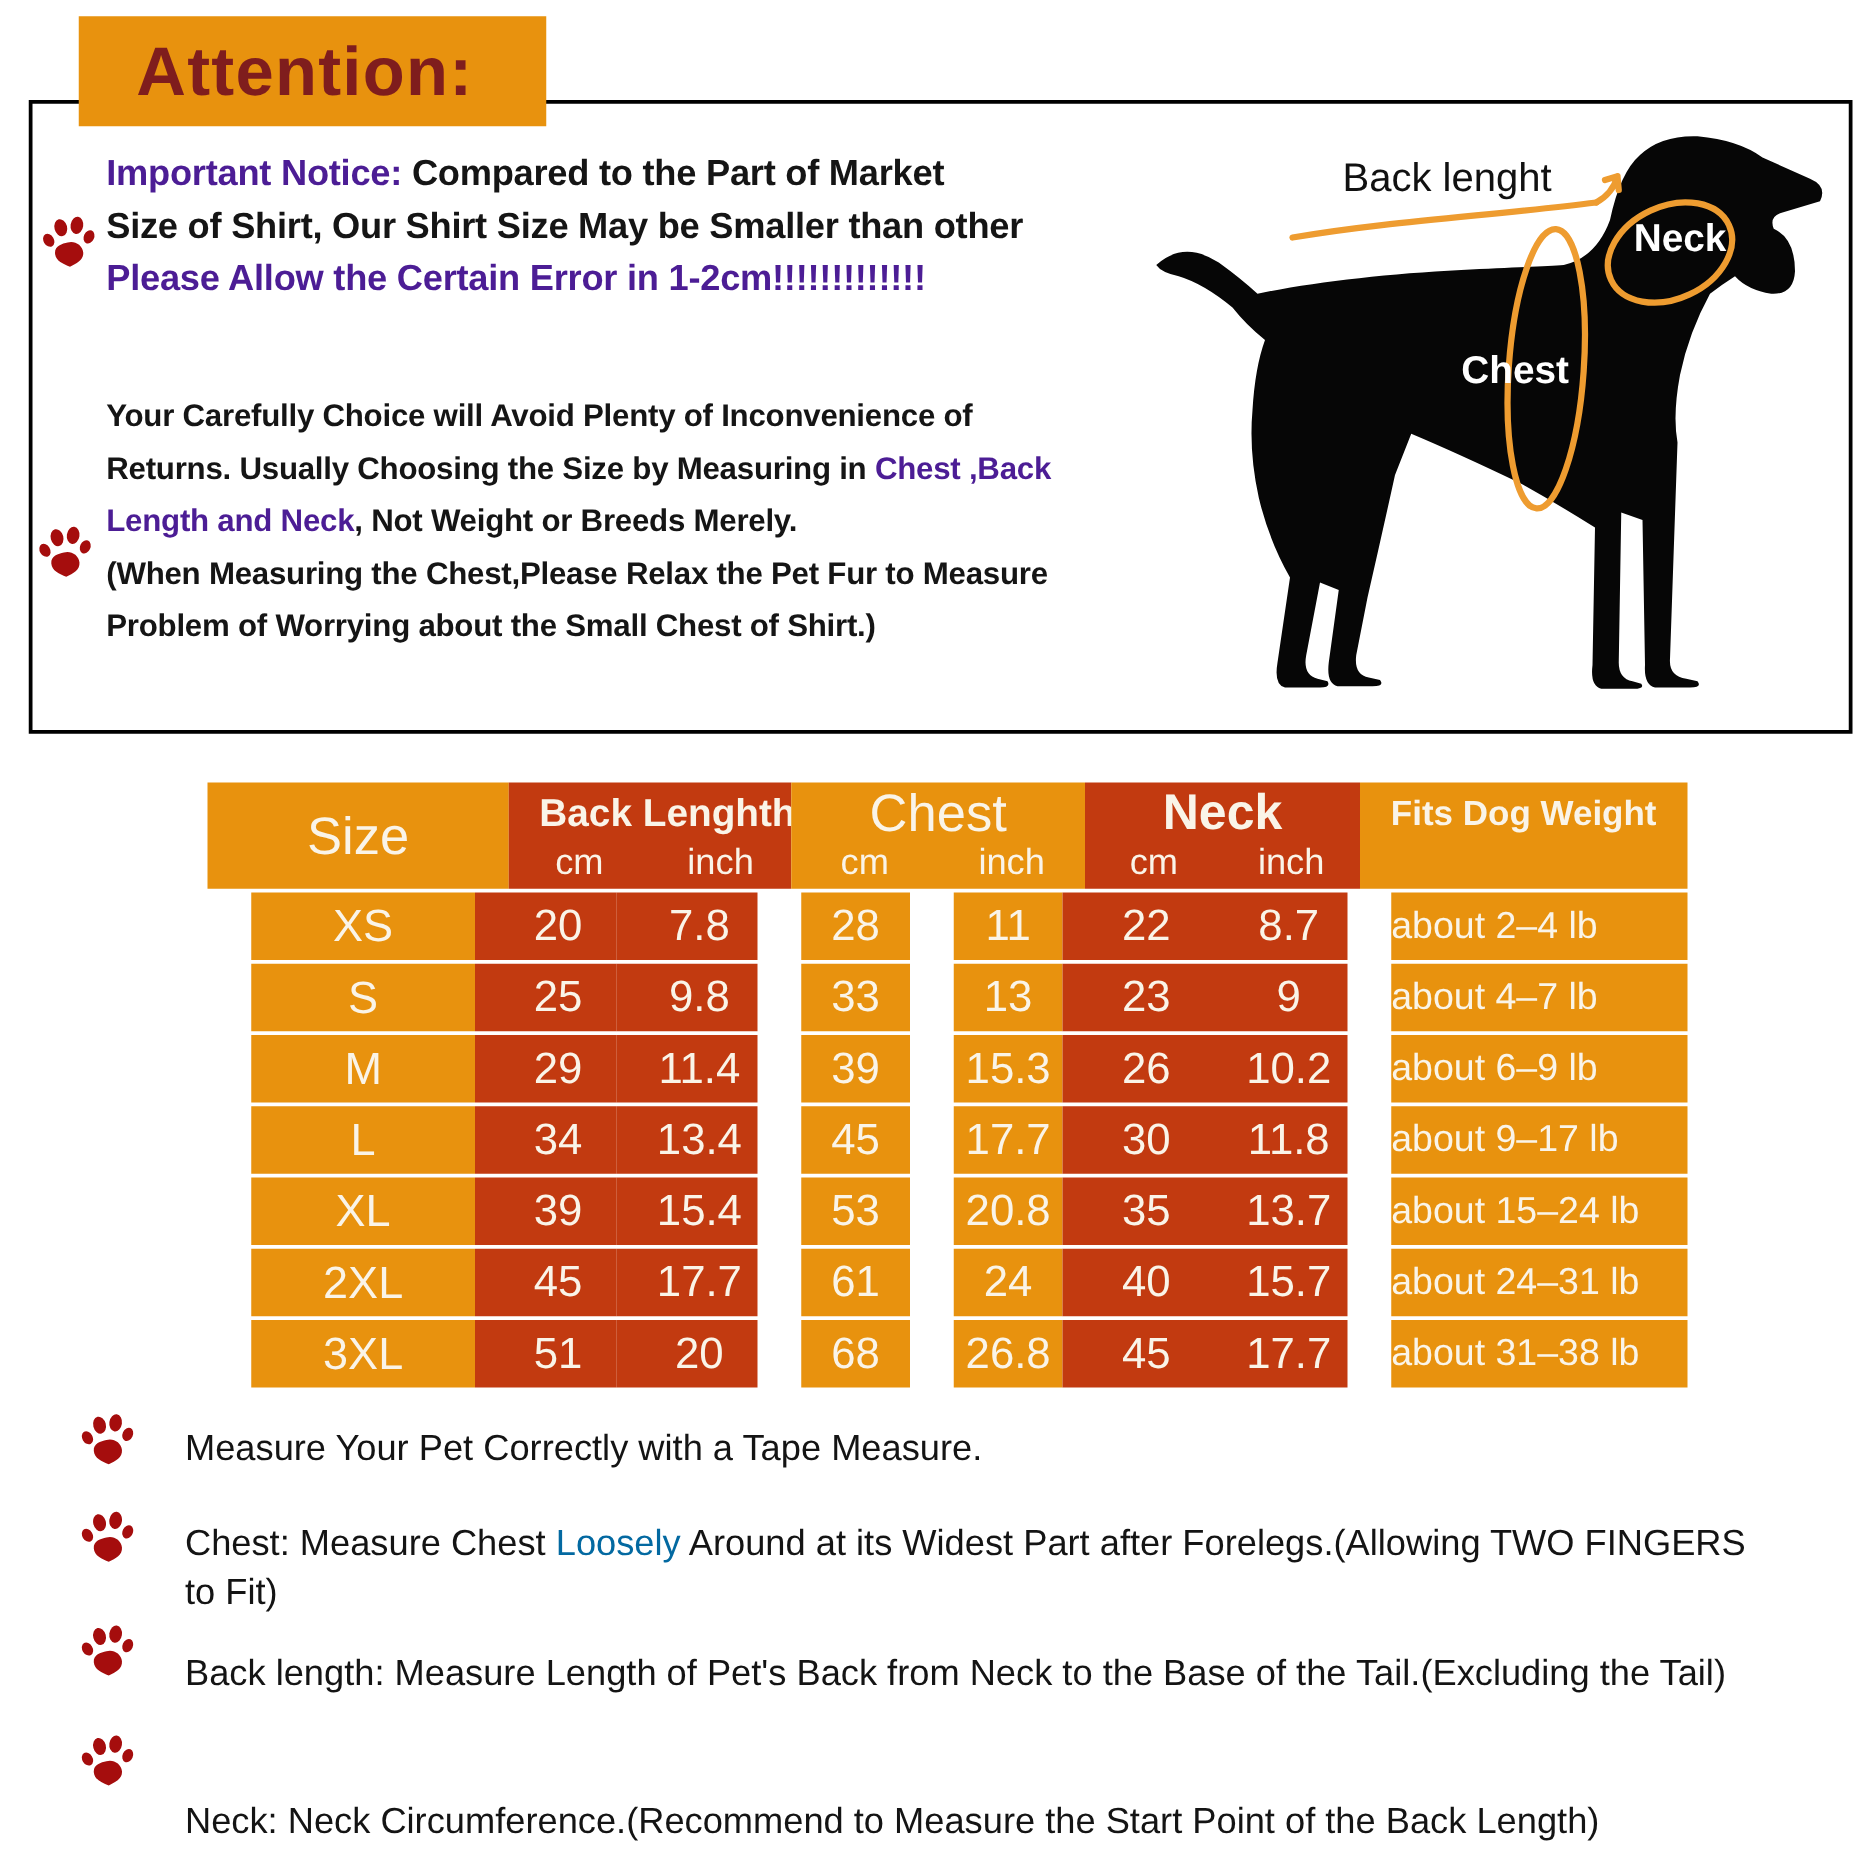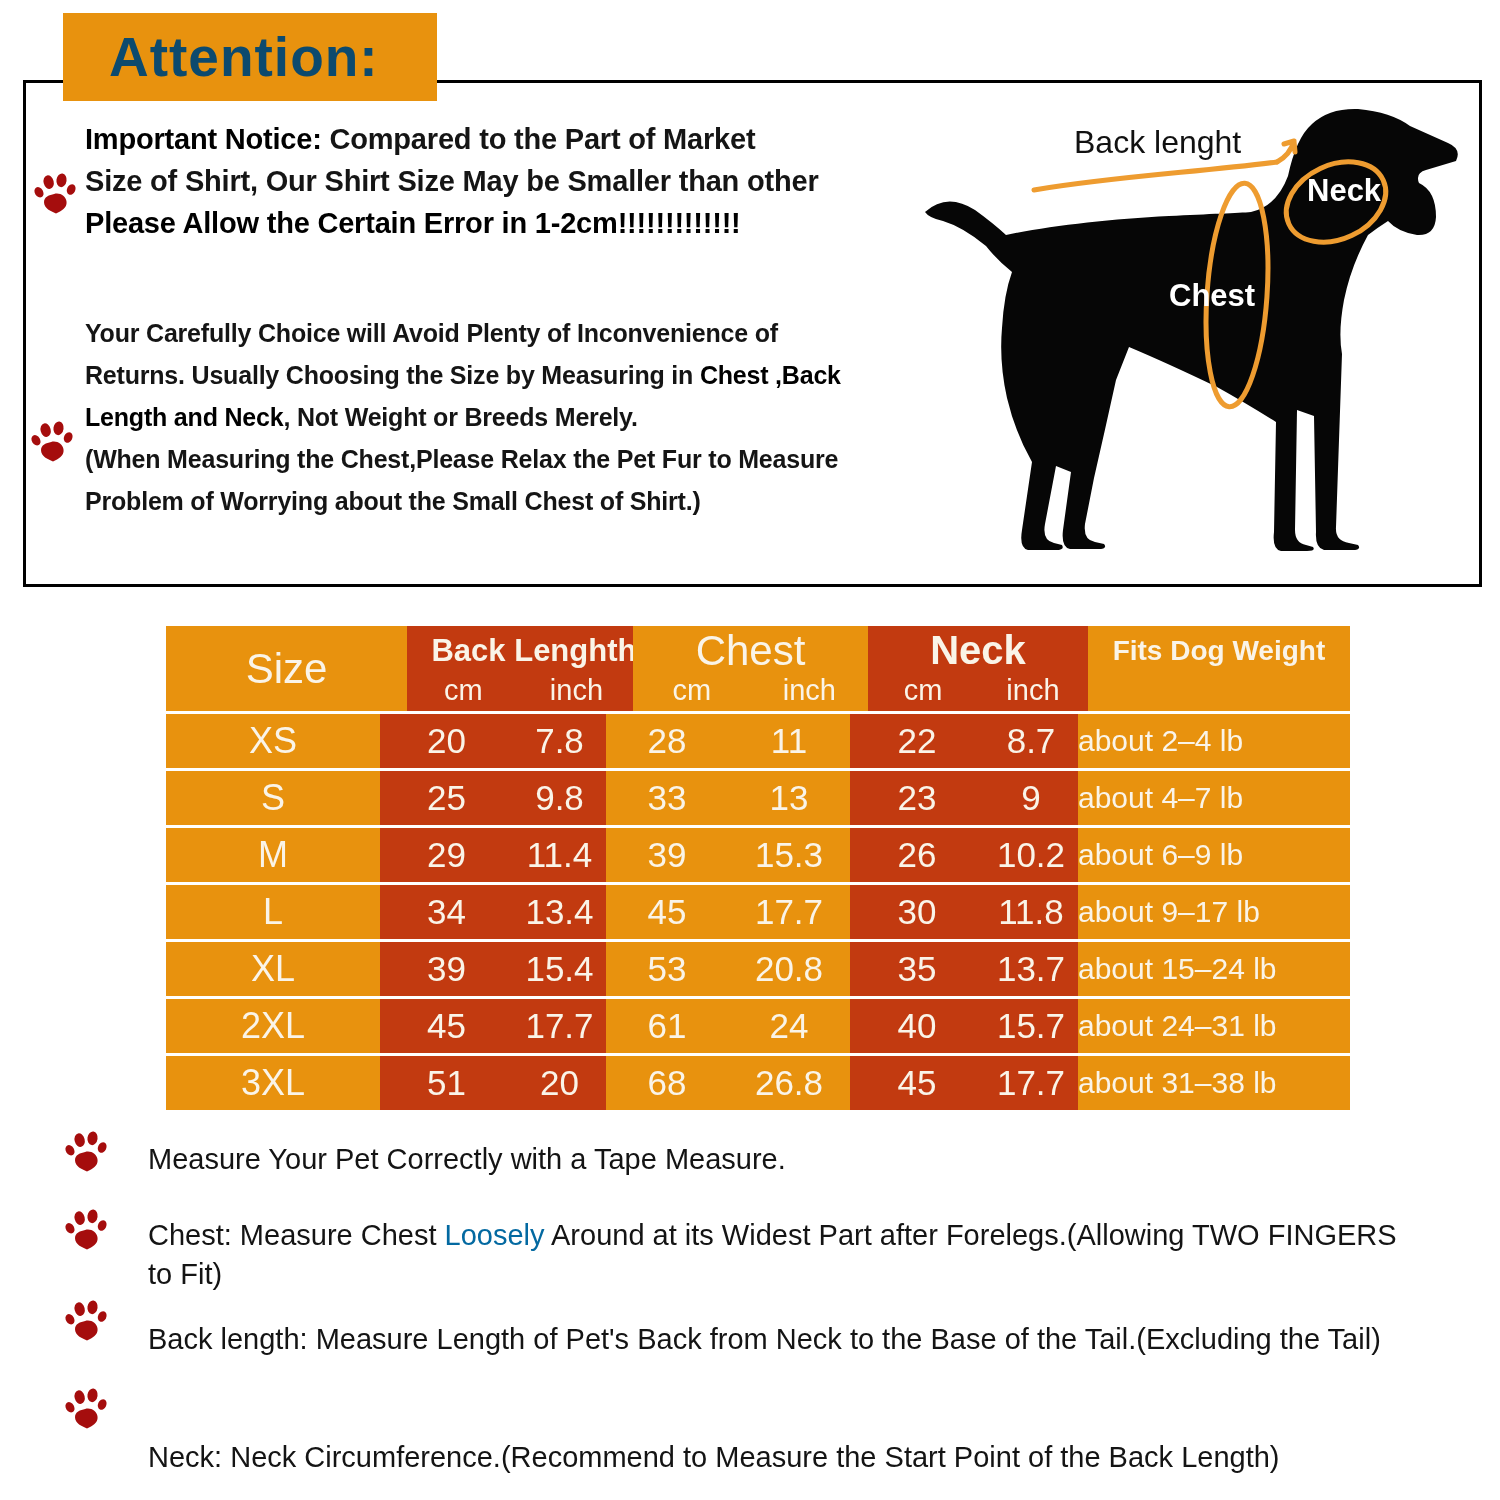--- a/index.html
+++ b/index.html
@@ -7,29 +7,29 @@
     width:1500px;height:1500px;position:relative;background:#ffffff;
     font-family:"Liberation Sans",sans-serif;overflow:hidden;
     -webkit-font-smoothing:antialiased;
   }
   .abs{position:absolute;}
 
   
   .frame{left:23px;top:80px;width:1453px;height:501px;border:3px solid #000;}
   .attn-box{left:63px;top:13px;width:374px;height:88px;background:#E8920E;}
   .attn-box .t{
-    color:#0c4a6e;font-weight:bold;font-size:55px;line-height:88px;padding-left:46px;
+    color:#7f1d1d;font-weight:bold;font-size:55px;line-height:88px;padding-left:46px;
     letter-spacing:1px;
   }
 
   .p1{left:85px;top:118px;width:850px;font-size:29px;font-weight:bold;
       line-height:42px;color:#151515;letter-spacing:-0.2px;}
   .p2{left:85px;top:312px;width:880px;font-size:25px;font-weight:bold;
       line-height:42px;color:#151515;letter-spacing:-0.2px;}
-  .red{color:#000000;}
+  .red{color:#4c1d95;}
   .brightred{color:#0369a1;}
 
   .paw{width:46px;height:50px;}
   .paw-t1{left:33px;top:170px;}
   .paw-t2{left:30px;top:418px;}
   .paw-n1{left:64px;top:1128px;}
   .paw-n2{left:64px;top:1206px;}
   .paw-n3{left:64px;top:1297px;}
   .paw-n4{left:64px;top:1385px;}
 
@@ -47,21 +47,21 @@
   .hlabel{flex:1;display:flex;align-items:center;justify-content:center;white-space:nowrap;}
   .hl-big{font-size:42px;font-weight:400;}
   .hl-bigbold{font-size:40px;font-weight:700;}
   .hl-back{font-size:31px;font-weight:700;padding-left:28px;}
   .hl-weight{font-size:28px;font-weight:700;}
   .hsub{height:36px;display:flex;font-size:29px;}
   .hsub span{flex:1;text-align:center;line-height:30px;}
   .trow{display:grid;grid-template-columns:214px 113px 113px 122px 122px 114px 114px 272px;
         height:57px;border-bottom:3px solid #fff;box-sizing:border-box;}
   .cell{display:flex;align-items:center;justify-content:center;color:#FAF4E8;}
-  .c-or{background:#E8920E;}
+  .c-or{background:#E8920E;margin-left:35px;}
   .c-rd{background:#C23A10;padding-left:20px;}
   .cell.size{font-size:36px;}
   .cell.num{font-size:35px;}
   .cell.wt{font-size:30px;justify-content:flex-start;box-sizing:border-box;}
 
   
   .note{left:148px;font-size:29px;color:#141414;white-space:nowrap;line-height:39px;}
   .n1{top:1140px;}
   .n2{top:1216px;}
   .n3{top:1320px;}

